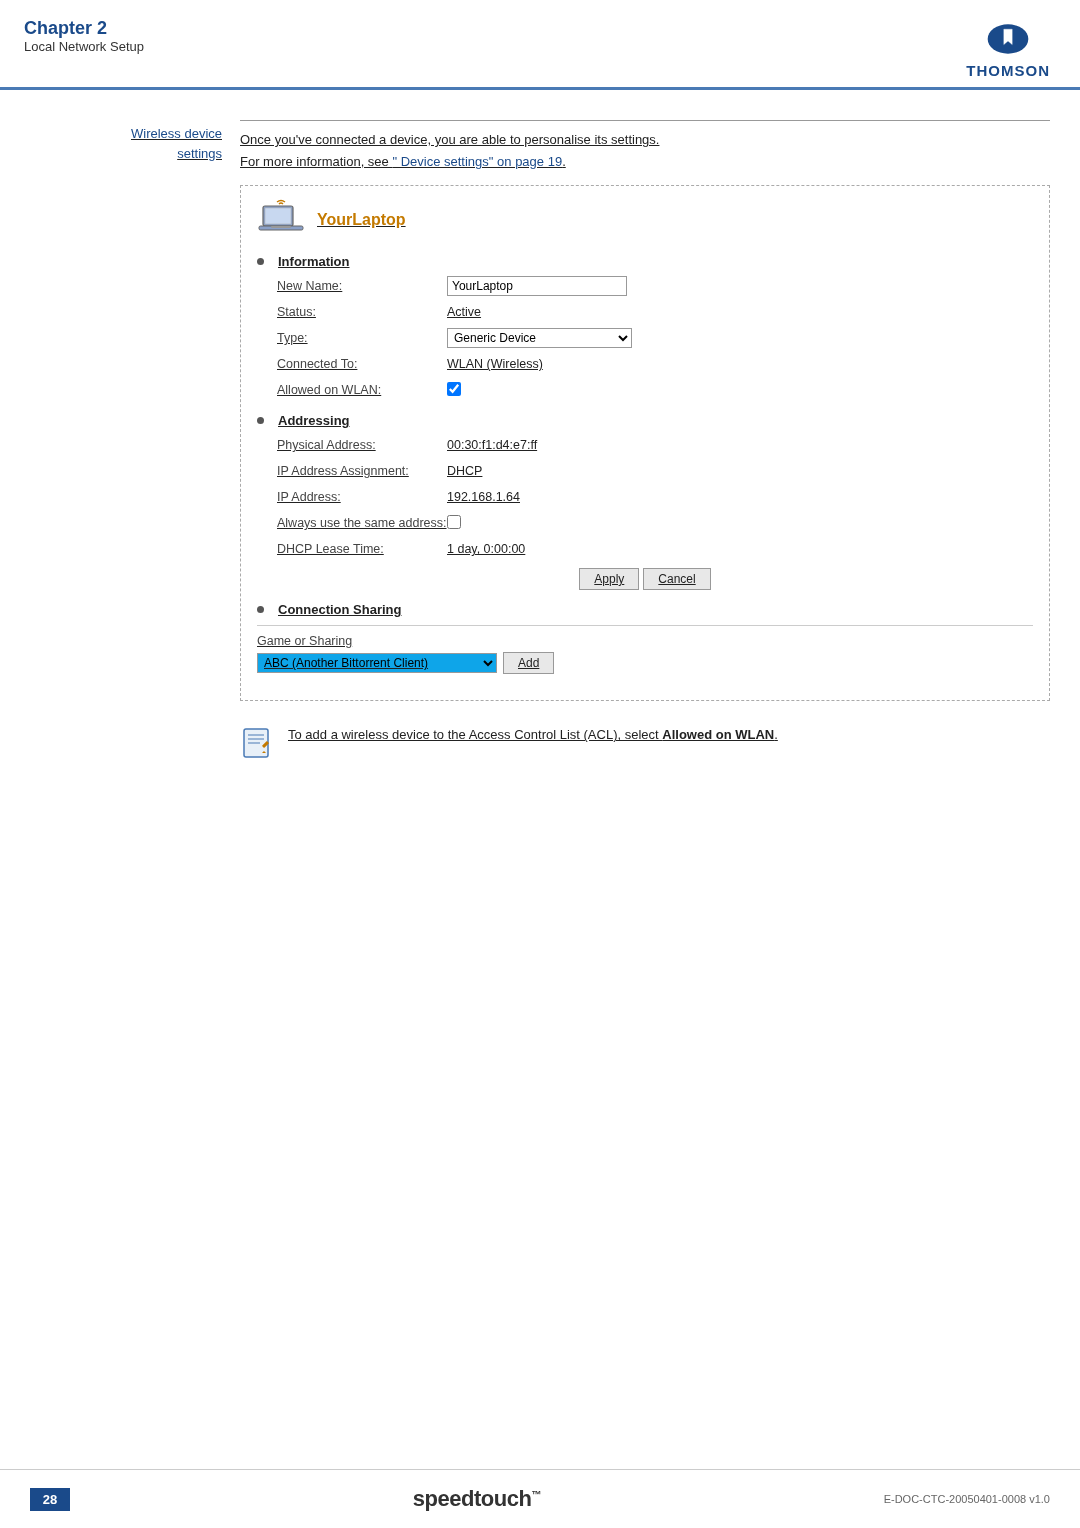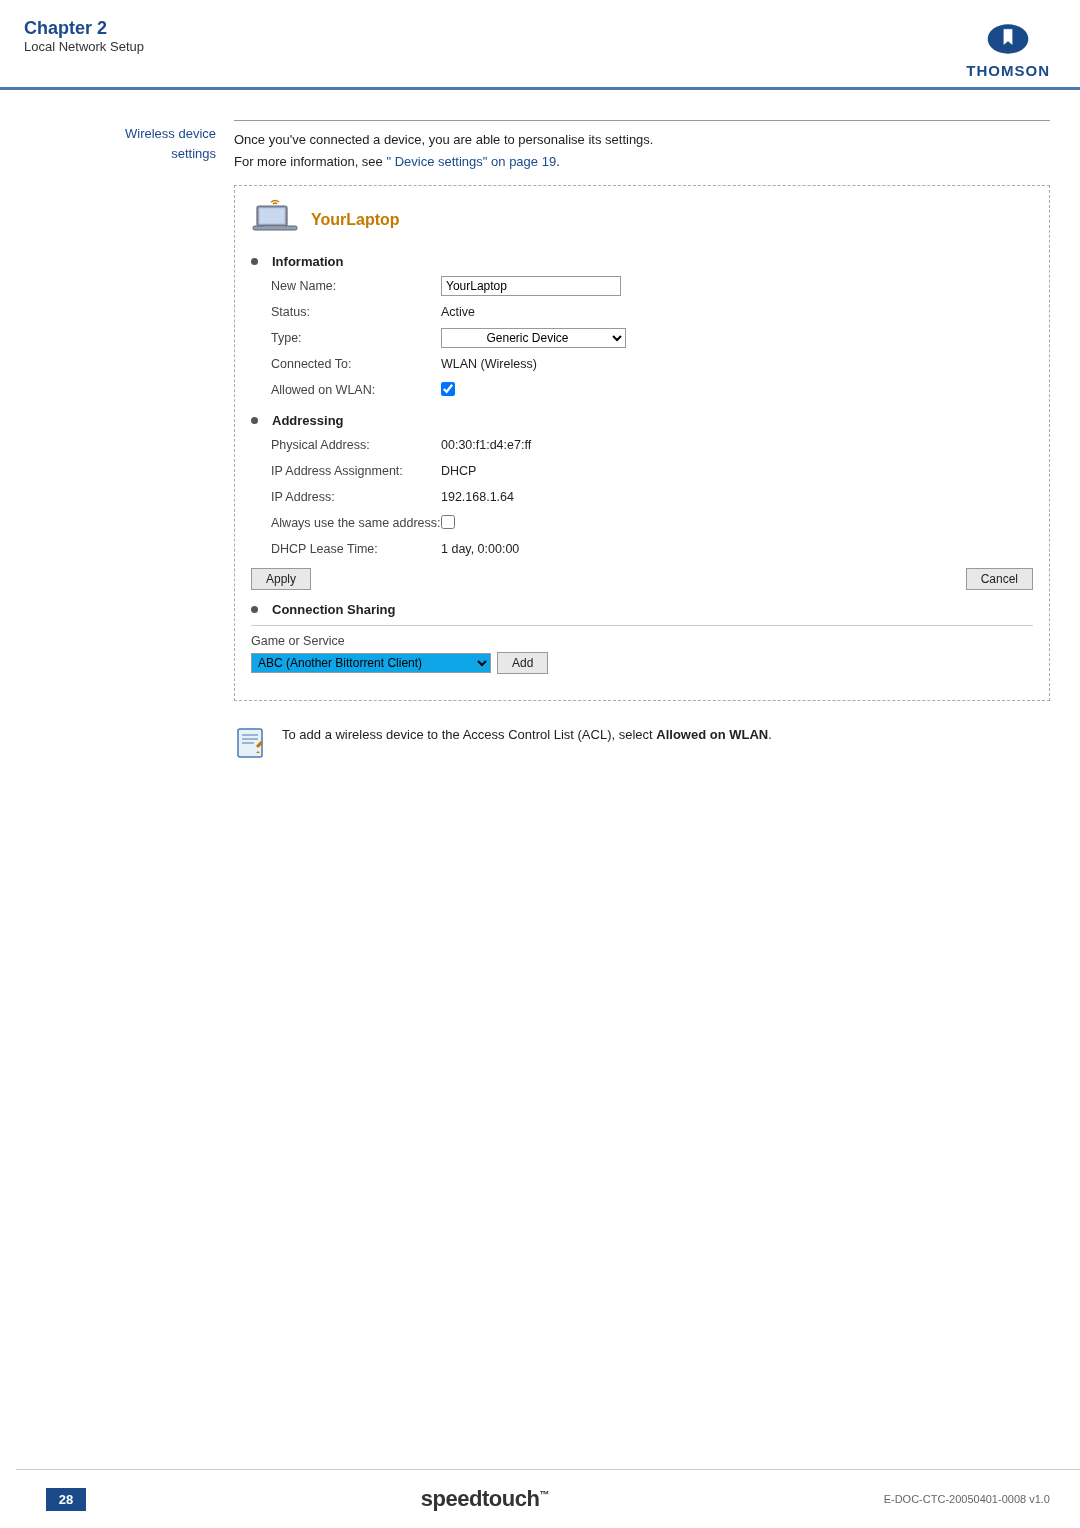--- a/index.html
+++ b/index.html
@@ -44,21 +44,22 @@
     }
     .logo-text {
       font-size: 15px;
       font-weight: bold;
       color: #1a4a8a;
       letter-spacing: 1px;
     }
 
     
     .main-content {
-      padding: 30px 30px 80px 24px;
+      padding: 30px 30px 80px 30px;
+      text-decoration: underline;
     }
 
     
     .section-row {
       display: flex;
       gap: 0;
       margin-bottom: 20px;
     }
     .section-label {
       width: 210px;
@@ -164,38 +165,37 @@
       outline: none;
     }
     .form-select {
       border: 1px solid #999;
       padding: 1px 2px;
       font-size: 12px;
       width: 185px;
       height: 20px;
       background: #fff;
       outline: none;
-      text-align: center;
     }
     .form-checkbox {
       width: 14px;
       height: 14px;
       cursor: pointer;
     }
 
     .divider-line {
       border: none;
       border-top: 1px solid #ccc;
       margin: 8px 0;
     }
 
     
     .btn-row {
       display: flex;
-      justify-content: space-between;
+      justify-content: center;
       gap: 4px;
       margin-top: 8px;
       margin-bottom: 4px;
     }
     .btn {
       padding: 3px 14px;
       font-size: 12px;
       border: 1px solid #999;
       background: #e8e8e8;
       cursor: pointer;
@@ -244,21 +244,21 @@
       line-height: 1.6;
     }
     .note-text strong {
       font-weight: bold;
     }
 
     
     .footer {
       position: absolute;
       bottom: 0;
-      left: 16px;
+      left: 0;
       right: 0;
       display: flex;
       justify-content: space-between;
       align-items: center;
       padding: 16px 30px;
       border-top: 1px solid #ccc;
     }
     .page-number {
       background: #1a4a8a;
       color: #fff;
@@ -423,21 +423,21 @@
           </div>
         </div>
 
         <div class="subsection">
           <div class="subsection-title">
             <span class="bullet-dot"></span>
             <span>Connection Sharing</span>
           </div>
           <hr class="divider-line">
           <div class="conn-sharing-row">
-            <span style="font-size:12.5px; color:#444; margin-right: 4px;">Game or Service</span>
+            <span style="font-size:12.5px; color:#444; margin-right: 4px;">Game or Sharing</span>
           </div>
           <div class="conn-sharing-row">
             <select class="conn-select">
               <option>ABC (Another Bittorrent Client)</option>
               <option>HTTP</option>
               <option>FTP</option>
               <option>SMTP</option>
             </select>
             <button class="btn-add">Add</button>
           </div>

